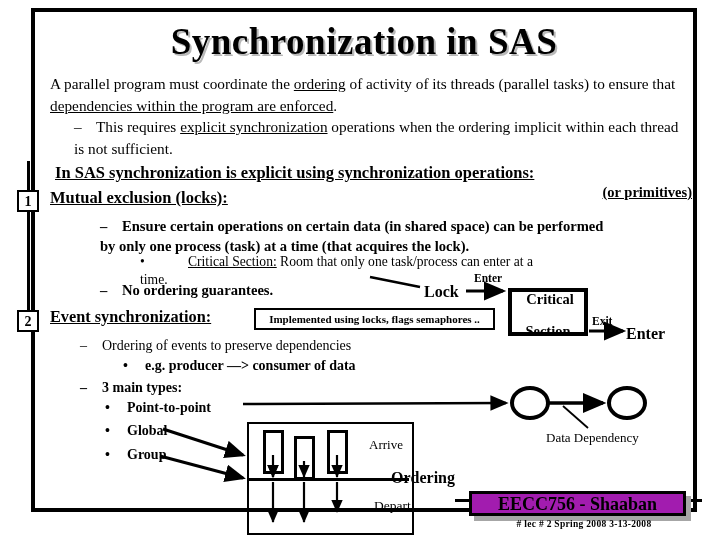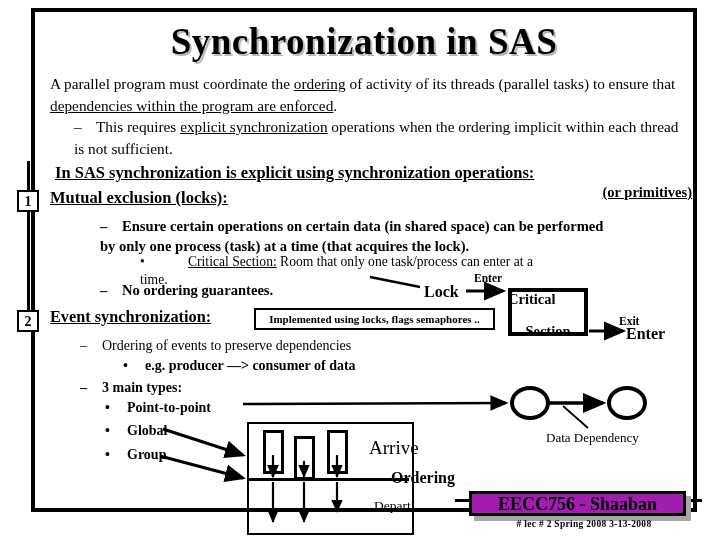--- a/index.html
+++ b/index.html
@@ -60,37 +60,37 @@
           box-sizing:border-box;background:#fff;text-align:center;
           font-size:14px;font-weight:bold;line-height:19px;
           font-family:"Liberation Serif", serif;}
   #num1{left:17px;top:190px;}
   #num2{left:17px;top:310px;}
   #numline{position:absolute;left:27px;top:161px;width:3px;height:162px;background:#000;}
 
   
   #csbox{position:absolute;left:508px;top:288px;width:80px;height:48px;
          border:4px solid #000;box-sizing:border-box;}
-  #cs-l1{position:absolute;left:508px;top:288px;width:84px;text-align:left;
+  #cs-l1{position:absolute;left:508px;top:288px;width:84px;text-align:center;
          font-size:14.5px;font-weight:bold;line-height:22px;}
   #cs-l2{position:absolute;left:508px;top:320px;width:80px;text-align:center;
          font-size:14.5px;font-weight:bold;line-height:22px;}
   #lock-lbl{position:absolute;left:424px;top:283px;font-size:16px;font-weight:bold;}
   #enter-lbl{position:absolute;left:474px;top:272px;font-size:11.5px;font-weight:bold;}
-  #exit-lbl{position:absolute;left:619px;top:315px;font-size:11.5px;font-weight:bold;}
+  #exit-lbl{position:absolute;left:592px;top:315px;font-size:11.5px;font-weight:bold;}
   #unlock-lbl{position:absolute;left:626px;top:325px;font-size:16px;font-weight:bold;}
 
   
   #barrierbox{position:absolute;left:247px;top:422px;width:167px;height:113px;
               border:2px solid #000;box-sizing:border-box;}
   .bar{position:absolute;width:21px;height:44px;border:3px solid #000;box-sizing:border-box;}
   #bar1{left:263px;top:430px;}
   #bar2{left:294px;top:436px;}
   #bar3{left:327px;top:430px;}
-  #arrive-lbl{position:absolute;left:369px;top:437px;font-size:19px;}
+  #arrive-lbl{position:absolute;left:369px;top:437px;font-size:13px;}
   #barrier-line{position:absolute;left:249px;top:478px;width:160px;height:3px;background:#000;}
   #barrier-lbl{position:absolute;left:391px;top:469px;font-size:16px;font-weight:bold;}
   #depart-lbl{position:absolute;left:374px;top:498px;font-size:13.5px;}
 
   
   .circ{position:absolute;width:40px;height:34px;border:4px solid #000;
         border-radius:50%;box-sizing:border-box;}
   #c1{left:510px;top:386px;}
   #c2{left:607px;top:386px;}
   #dd-lbl{position:absolute;left:546px;top:430px;font-size:13px;}

